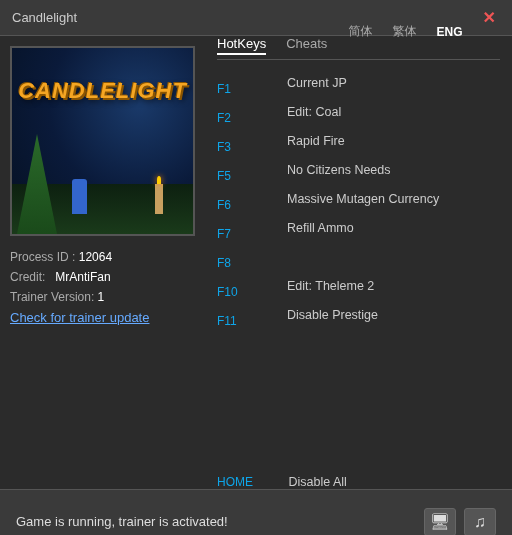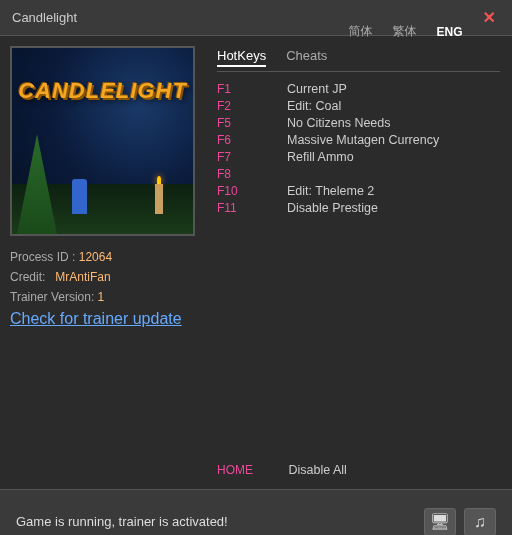--- a/index.html
+++ b/index.html
@@ -150,34 +150,34 @@
     }
     .info-row {
       margin-bottom: 6px;
       font-size: 12px;
       color: #bbb;
     }
     .info-label {
       color: #aaa;
     }
     .info-value {
-      color: #fdba74;
+      color: #ffffff;
       text-align: right;
     }
     .trainer-update-link {
       color: #6af;
       text-decoration: underline;
       cursor: pointer;
-      font-size: 16px;
+      font-size: 13px;
     }
 
     
     #right-panel {
       flex: 1;
-      padding: 12px 12px;
+      padding: 0 12px;
       display: flex;
       flex-direction: column;
     }
 
     #tabs {
       display: flex;
       gap: 20px;
       margin-bottom: 10px;
       border-bottom: 1px solid #555;
       padding-bottom: 4px;
@@ -196,23 +196,24 @@
     #hotkeys-list {
       flex: 1;
     }
     .hotkey-row {
       display: flex;
       align-items: center;
       margin-bottom: 3px;
       font-size: 12.5px;
     }
     .hotkey-key {
-      color: #ec4899;
+      color: #0ea5e9;
       min-width: 38px;
       font-size: 12px;
+      margin-top: 12px;
     }
     .hotkey-desc {
       color: #ccc;
       margin-left: 32px;
     }
 
     .home-row {
       margin-top: 8px;
       font-size: 12.5px;
       color: #ccc;
@@ -306,20 +307,24 @@
 
     <div class="hotkey-row">
           <span class="hotkey-key">F1</span>
           <span class="hotkey-desc">Current JP</span>
         </div>
         <div class="hotkey-row">
           <span class="hotkey-key">F2</span>
           <span class="hotkey-desc">Edit: Coal</span>
         </div>
         <div class="hotkey-row">
+          <span class="hotkey-key">F3</span>
+          <span class="hotkey-desc">Rapid Fire</span>
+        </div>
+        <div class="hotkey-row">
           <span class="hotkey-key">F5</span>
           <span class="hotkey-desc">No Citizens Needs</span>
         </div>
         <div class="hotkey-row">
           <span class="hotkey-key">F6</span>
           <span class="hotkey-desc">Massive Mutagen Currency</span>
         </div>
         <div class="hotkey-row">
           <span class="hotkey-key">F7</span>
           <span class="hotkey-desc">Refill Ammo</span>

